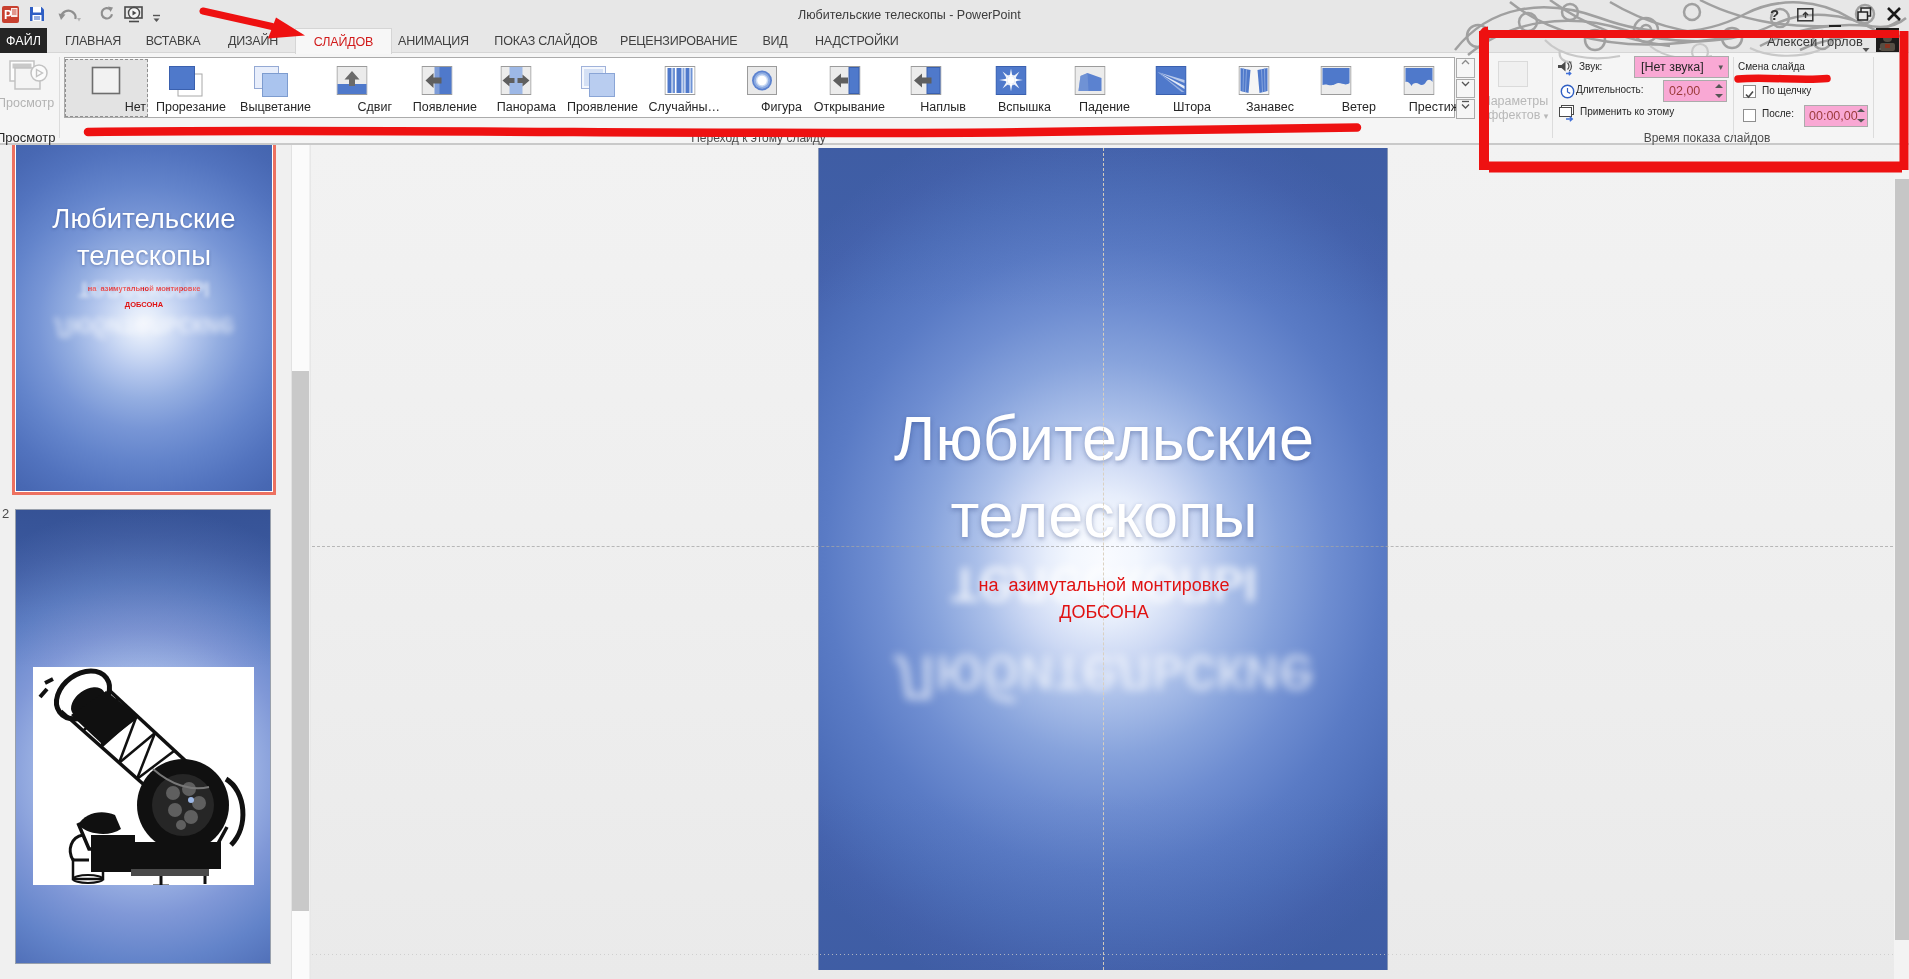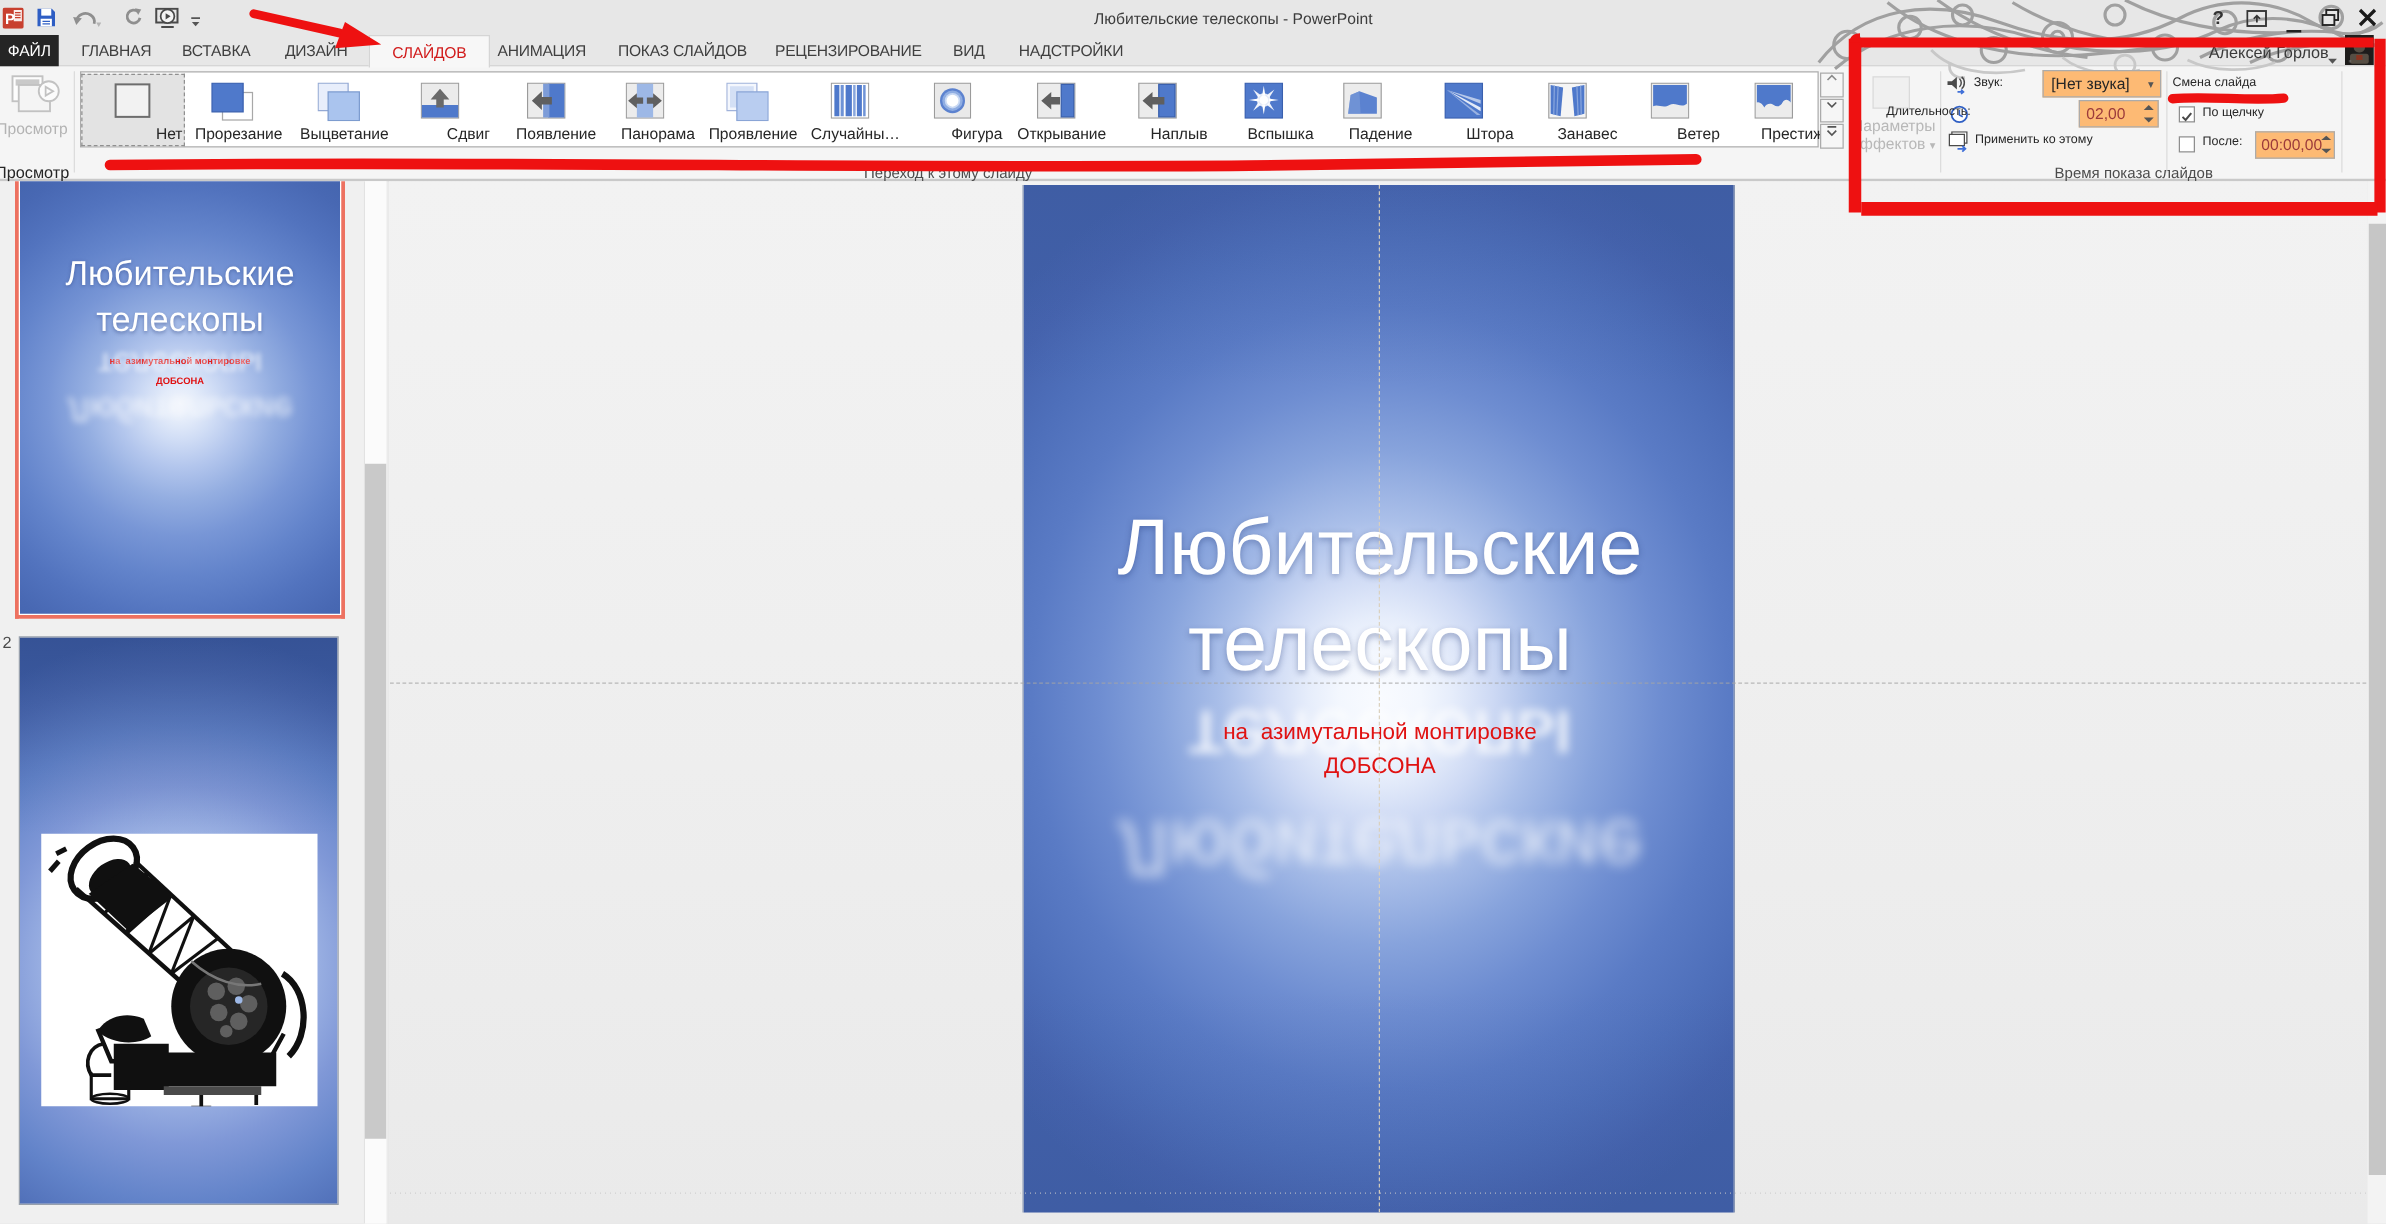--- a/index.html
+++ b/index.html
@@ -4,37 +4,37 @@
 <style>
 * { margin:0; padding:0; box-sizing:border-box; }
 html,body { width:1909px; height:979px; overflow:hidden; }
 body { font-family:"Liberation Sans", sans-serif; position:relative; background:#e7e7e7; }
 .abs { position:absolute; }
 
 #titlebar { left:0; top:0; width:1909px; height:28px; background:#e7e7e7; }
 #tabrow { left:0; top:28px; width:1909px; height:25px; background:#e7e7e7; }
 #ribbon { left:0; top:53px; width:1909px; height:91px; background:#f5f5f5; }
 #ribbonborder { left:0; top:143px; width:1909px; height:2px; background:#c9c9c9; }
-#apptitle { top:8px; left:798px; width:300px; text-align:right; font-size:12.5px; color:#3c3c3c; }
+#apptitle { top:8px; left:798px; width:300px; text-align:left; font-size:12.5px; color:#3c3c3c; }
 
 .tab { top:28px; height:25px; font-size:12.5px; letter-spacing:-0.2px; color:#3f3f3f; text-align:center; line-height:26px; }
 #tabfile { left:0; top:28px; width:47px; height:25px; background:#252525; color:#fff; text-align:center; line-height:26px; font-size:12.5px; }
 #tabactive { left:295px; top:28px; width:97px; height:26px; background:#f7f7f7; border:1px solid #d5d5d5; border-bottom:none; color:#d11b1b; text-align:center; line-height:26px; font-size:12.5px; letter-spacing:-0.2px; }
 
 .glabel { font-size:12px; color:#4c4c4c; text-align:center; top:130.5px; }
 .vsep { width:1px; background:#dcdcdc; top:57px; height:81px; }
 #gallery { left:64px; top:57px; width:1391px; height:61px; background:#fff; border:1px solid #ababab; }
 .gitem { top:58px; width:80px; height:59px; text-align:right;text-decoration:underline; }
 .gitem .ic { position:absolute; left:50%; transform:translateX(-50%); top:8px; }
 .gitem .lb { position:absolute; width:100%; top:42px; font-size:12.5px; color:#262626; white-space:nowrap; }
 #netitem { left:65px; top:58.5px; width:83px; height:58px; background:#e3e3e3; outline:1px dashed #909090; outline-offset:-1px; }
 .scrbtn { left:1456px; width:19px; height:19.5px; background:#f6f6f6; border:1px solid #ababab; font-size:8px; color:#444; text-align:center; }
 
 .ctl-label { font-size:10px; color:#262626; white-space:nowrap; }
-.inbox { border:1px solid #ababab; background:#fdba74; font-size:12.5px; color:#262626; }
+.inbox { border:1px solid #ababab; background:#f9a8d4; font-size:12.5px; color:#262626; }
 .redval { color:#9c3b3b; }
 
 #panel { left:0; top:145px; width:310px; height:834px; background:#f0f0f0; }
 #editor { left:311px; top:145px; width:1583px; height:834px; background:linear-gradient(180deg,#f2f2f2 0%,#efefef 45%,#eaeaea 100%); }
 #rscroll { left:1894px; top:145px; width:15px; height:834px; background:#f3f3f3; }
 #rthumb { left:1895px; top:179px; width:14px; height:761px; background:#c6c6c6; }
 #pscroll { left:291px; top:145px; width:18px; height:834px; background:#fbfbfb; border-left:1px solid #e2e2e2; }
 #pthumb { left:292px; top:371px; width:17px; height:540px; background:#c9c9c9; }
 
 #thumb1 { left:12px; top:145px; width:264px; height:350px; }
@@ -373,21 +373,21 @@
       <path d="M12.3 1.5 C15.2 3.8 15.2 8.6 12.3 11" fill="none" stroke="#4a4a4a" stroke-width="1.2"></path>
       <path d="M9 13.5 L13.5 13.5 M11.8 11.7 L13.8 13.5 L11.8 15.2" fill="none" stroke="#3f6fd8" stroke-width="1.3"></path>
     </svg></div>
 <div class="abs ctl-label" style="left:1579px;top:61px;">Звук:</div>
 <div class="abs inbox" style="left:1634px;top:56px;width:95px;height:22px;line-height:20px;padding-left:6px;">[Нет звука]<span style="position:absolute;right:5px;top:0px;font-size:9px;color:#555;">▾</span></div>
 
 <div class="abs" style="left:1560px;top:84px;width:15px;height:15px;"><svg width="15" height="15">
       <circle cx="7.5" cy="7.5" r="6.2" fill="#fff" stroke="#2f5fc4" stroke-width="1.4"></circle>
       <path d="M7.5 4 L7.5 8 L10.2 9.4" fill="none" stroke="#2f5fc4" stroke-width="1.2"></path>
     </svg></div>
-<div class="abs ctl-label" style="left:1509px;top:84px;">Длительность:</div>
+<div class="abs ctl-label" style="left:1576px;top:84px;">Длительность:</div>
 <div class="abs inbox" style="left:1663px;top:80px;width:64px;height:22px;line-height:20px;padding-left:5px;"><span class="redval">02,00</span></div>
 <div class="abs" style="left:1713px;top:82px;width:12px;height:18px;"><svg width="12" height="18">
       <path d="M2 6 L6 2 L10 6 Z" fill="#555"></path>
       <path d="M2 12 L6 16 L10 12 Z" fill="#555"></path>
     </svg></div>
 
 <div class="abs" style="left:1558px;top:105px;width:18px;height:17px;"><svg width="18" height="17">
       <rect x="3.5" y="0.5" width="12" height="9" fill="#fff" stroke="#4a4a4a"></rect>
       <rect x="1.5" y="2.5" width="12" height="9" fill="#fff" stroke="#4a4a4a"></rect>
       <path d="M8 14 L14 14 M11.8 11.8 L14.3 14 L11.8 16.3" fill="none" stroke="#3f6fd8" stroke-width="1.4"></path>

